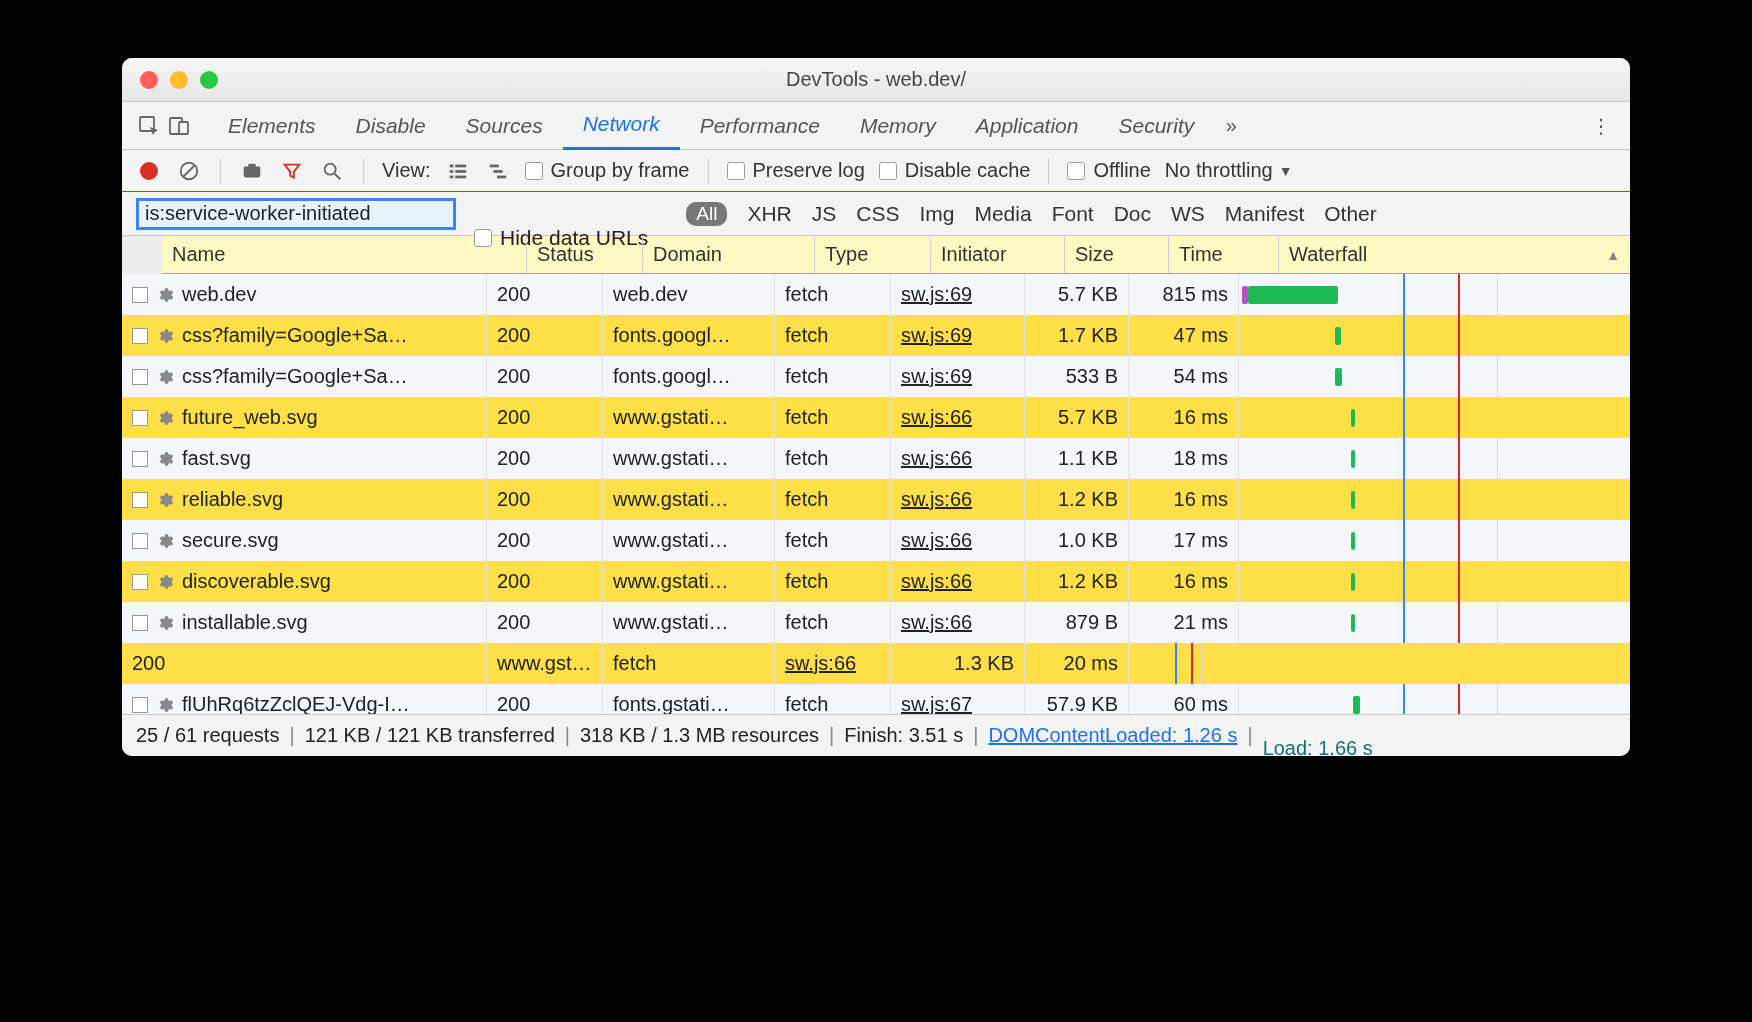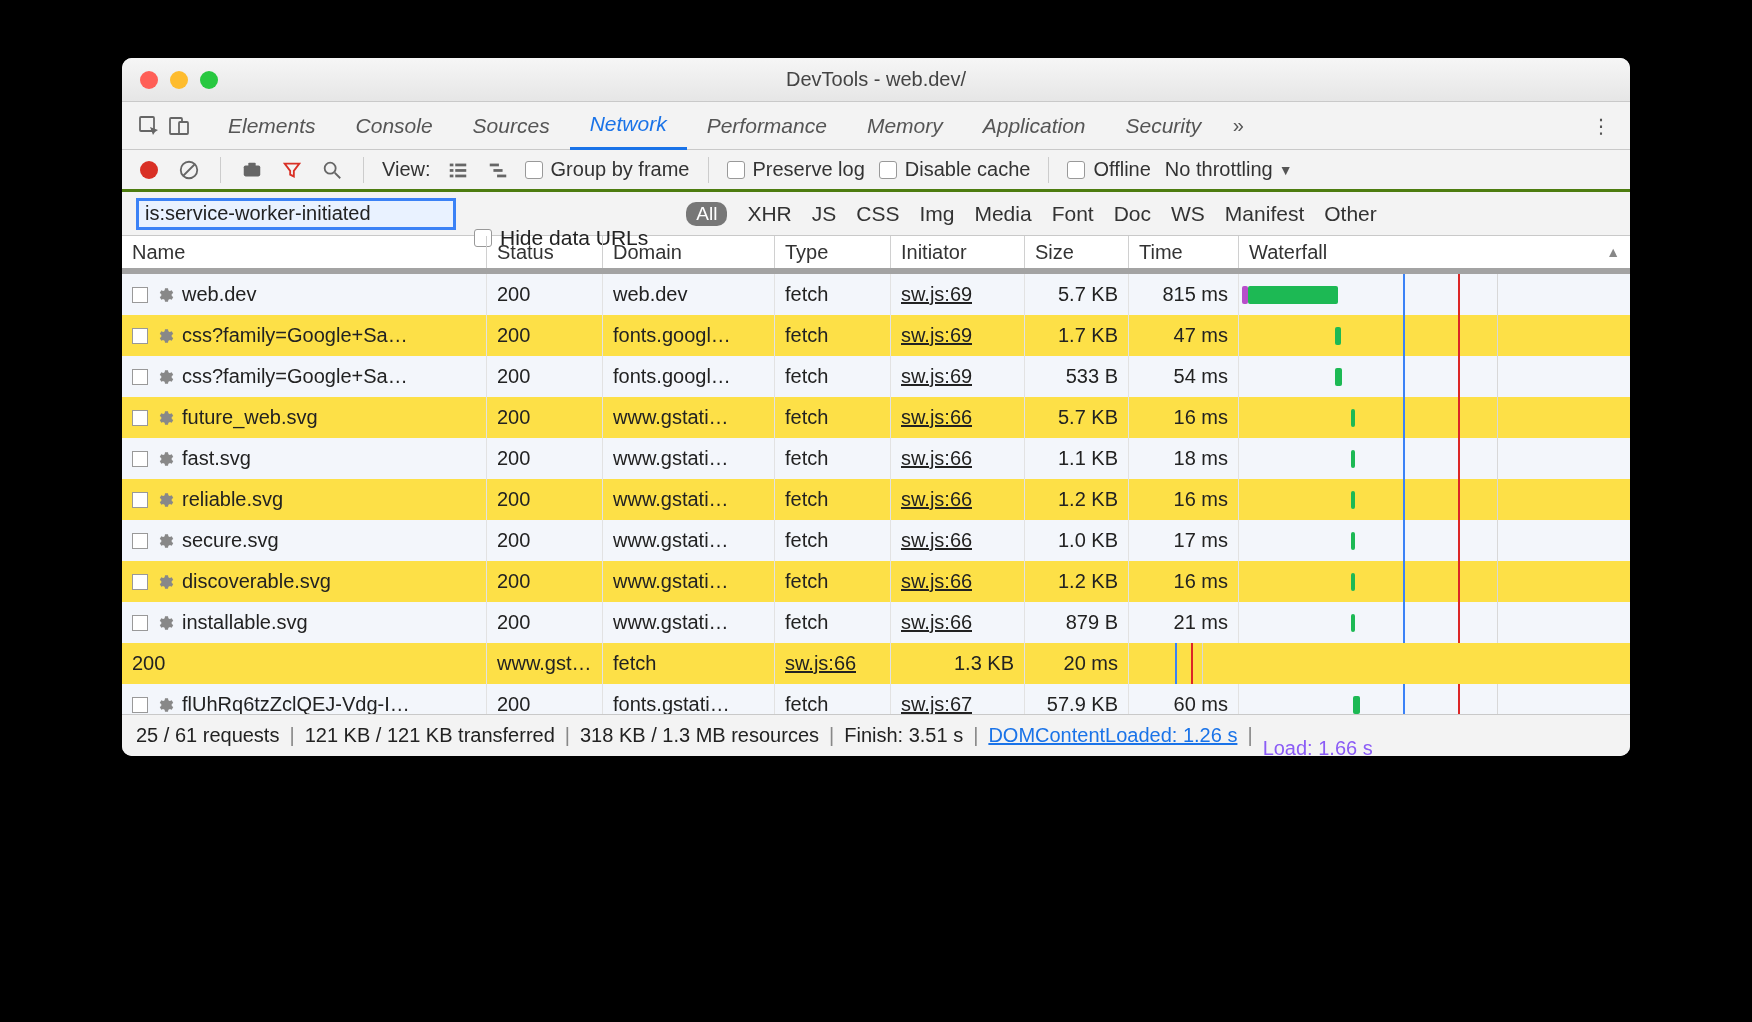--- a/index.html
+++ b/index.html
@@ -69,21 +69,21 @@
   .more-tabs, .kebab {
     width: 34px; display:flex; align-items:center; justify-content:center; color:#555;
   }
   .spacer { flex: 1; }
   .toolbar {
     height: 42px;
     display: flex;
     align-items: center;
     gap: 14px;
     padding: 0 14px;
-    border-bottom: 3px solid #4d7c0f;
+    border-bottom: 1px solid #4d7c0f;
     background: #f3f3f3;
     font-size: 20px;
     color:#333;
   }
   .tool-btn { width: 26px; height:26px; display:flex; align-items:center; justify-content:center; color:#666; cursor:pointer;}
   .record { width:18px; height:18px; border-radius:50%; background:#d93025; }
   .divider { width:1px; height:26px; background:#ccc; margin: 0 4px; }
   .checkbox { width:18px; height:18px; border:1px solid #999; border-radius:3px; display:inline-block; background:#fff; }
   .toolbar label { display:flex; align-items:center; gap:8px; cursor:pointer; }
   .dropdown-caret { color:#555; font-size:14px; margin-left:6px;}
@@ -114,24 +114,25 @@
     font-size:19px;
   }
   .filter-link { color:#333; cursor:pointer; }
   .table-header, .row {
     display:grid;
     grid-template-columns: 365px 116px 172px 116px 134px 104px 110px 1fr;
     align-items:center;
   }
   .table-header {
     height: 38px;
-    background:#ffffff;
-    border-bottom:6px solid #a3a3a3;
+    background:#fef9c3;
+    border-bottom:1px solid #a3a3a3;
     font-size:20px;
     color:#333;
+    margin-left:40px;
   }
   .table-header > div {
     padding: 0 10px;
     border-right:1px solid #d0d0d0;
     height:100%;
     display:flex; align-items:center;
     position:relative;
   }
   .table-header > div:last-child { border-right:none; }
   .sort-caret { position:absolute; right:10px; color:#888; font-size:14px;}
@@ -168,21 +169,21 @@
     align-items:center;
     padding: 0 14px;
     gap: 10px;
     border-top:1px solid #c9c9c9;
     background:#f3f3f3;
     font-size:20px;
     color:#222;
   }
   .status-sep { color:#888; }
   .dom-loaded { color:#1a73e8;text-decoration:underline; }
-  .load-time { color:#8b5cf6;margin-top:25px; }
+  .load-time { color:#0f766e;margin-top:25px; }
   .funnel-active { color:#d93025; }
   .ellip { overflow:hidden; text-overflow:ellipsis; white-space:nowrap; max-width:100%; display:inline-block;}
 </style>
 </head>
 <body>
 
 <div class="window">
 
   <div class="titlebar">
     <div class="traffic-lights">
@@ -201,21 +202,21 @@
         </svg>
     </div>
     <div class="tab-icon" style="margin-right:14px">
       <svg viewBox="0 0 24 24" width="24" height="24" fill="none" stroke="currentColor" stroke-width="1.8">
           <rect x="3" y="4" width="12" height="16" rx="1"></rect>
           <rect x="12" y="8" width="9" height="12" rx="1" fill="#f3f3f3"></rect>
         </svg>
     </div>
     <div id="tabs-container" style="display:flex;">
         <div class="tab">Elements</div>
-        <div class="tab">Console</div>
+        <div class="tab">Disable</div>
         <div class="tab">Sources</div>
         <div class="tab active">Network</div>
         <div class="tab">Performance</div>
         <div class="tab">Memory</div>
         <div class="tab">Application</div>
         <div class="tab">Security</div>
       </div>
     <div class="more-tabs">»</div>
     <div class="spacer"></div>
     <div class="kebab">⋮</div>

